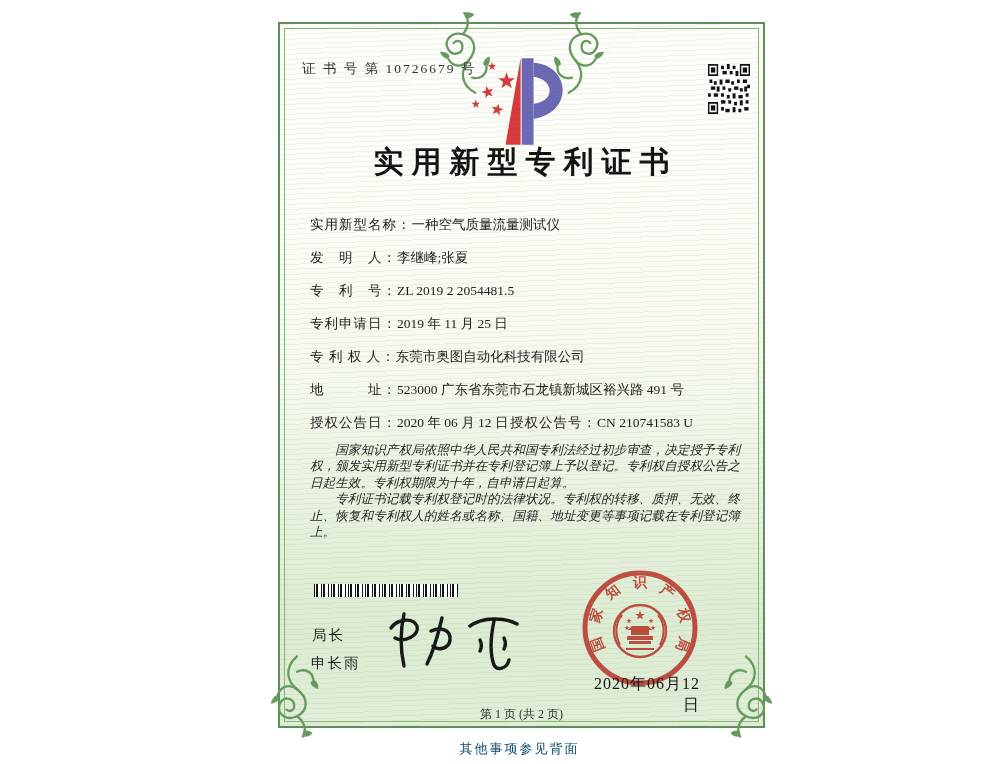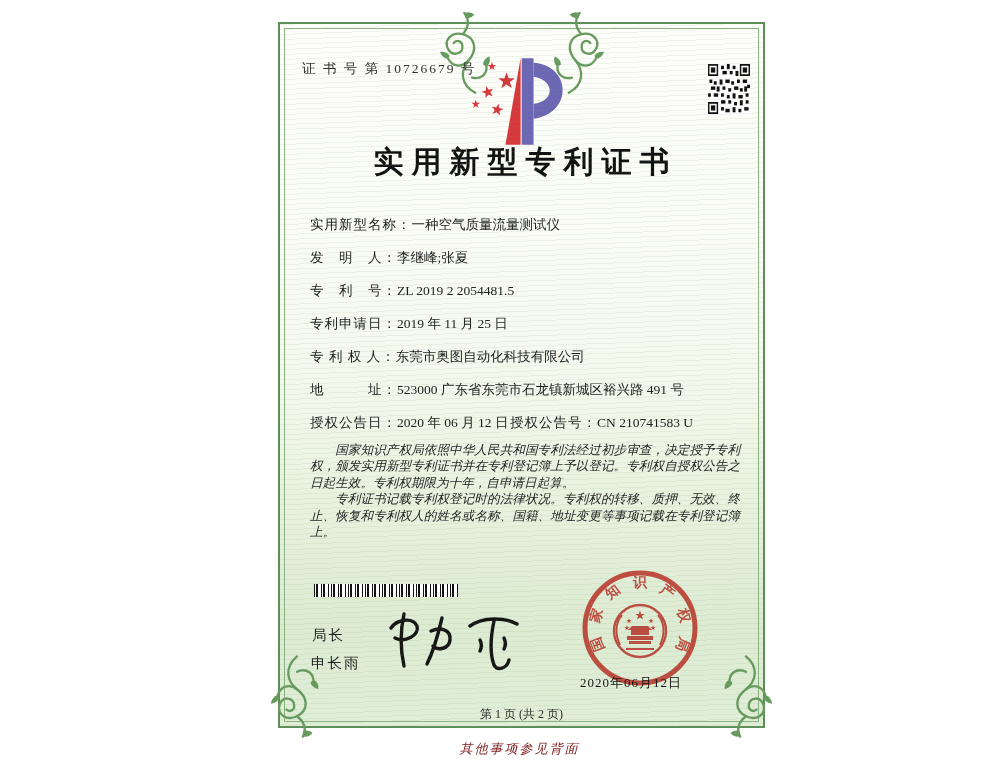--- a/index.html
+++ b/index.html
@@ -29,25 +29,25 @@
   .r6b{position:absolute;left:200px;top:0;white-space:nowrap;}
   .paras{position:absolute;left:30px;top:418px;width:430px;font-size:12.6px;line-height:16.4px;
     text-align:justify;font-style:italic;color:#222;}
   .paras p{margin:0;text-indent:2em;}
   .barcode{position:absolute;left:34px;top:560px;width:144px;height:13px;background:#fff;
     background-image:repeating-linear-gradient(90deg,#111 0 1px,#fff 1px 2px,#111 2px 4px,#fff 4px 7px,#111 7px 8px,#fff 8px 9px,#111 9px 11px,#fff 11px 14px,#111 14px 15px,#fff 15px 17px);}
   .director-title{position:absolute;left:32px;top:602px;font-size:14.5px;letter-spacing:2px;}
   .director-name{position:absolute;left:31px;top:630px;font-size:14.5px;letter-spacing:2px;}
   .signature{position:absolute;left:96px;top:574px;width:170px;height:80px;}
   .seal{position:absolute;left:300px;top:544px;width:120px;height:120px;opacity:.93;mix-blend-mode:multiply;}
-  .seal-date{position:absolute;left:300px;top:650px;width:120px;text-align:left;font-size:13px;
+  .seal-date{position:absolute;left:300px;top:650px;width:120px;text-align:right;font-size:16px;
     color:#161616;z-index:5;letter-spacing:1px;}
   .page-num{position:absolute;left:0;top:682px;width:100%;text-align:center;font-size:12px;color:#2a2a2a;}
   .back-note{position:absolute;left:278px;top:740px;width:483px;text-align:center;font-size:13px;
-    font-style:italic;color:#7f1d1d;letter-spacing:2px;}
+    color:#0c4a6e;letter-spacing:2px;}
   .flourish{position:absolute;width:58px;height:88px;color:#679a5e;}
   .fl-bl{left:-12px;top:628px;}
   .fl-br{right:-12px;top:628px;transform:scaleX(-1);}
   .fl-tl{left:158px;top:-14px;transform:scale(1,-1) rotate(12deg);}
   .fl-tr{left:268px;top:-14px;transform:scale(-1,-1) rotate(12deg);}
 </style>
 </head>
 <body>
 
 <svg width="0" height="0" style="position:absolute">

